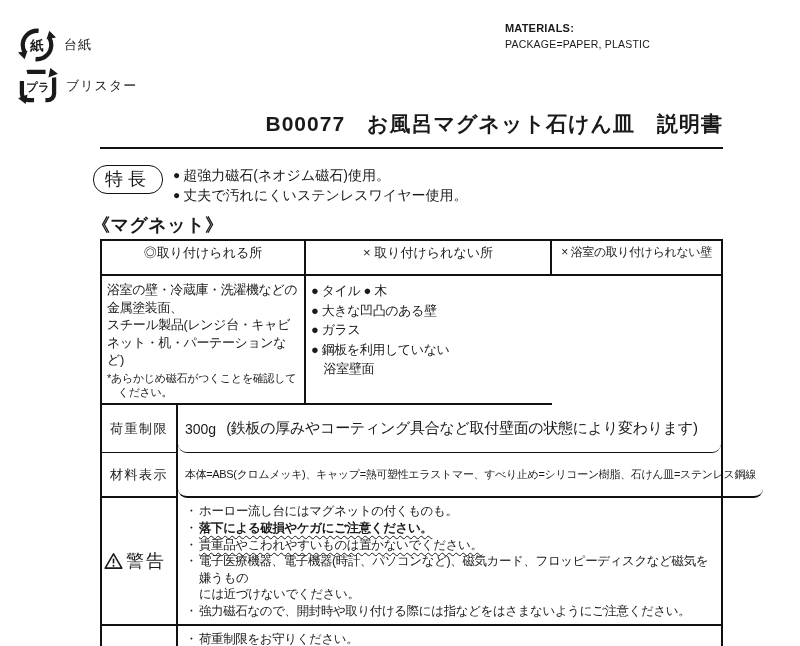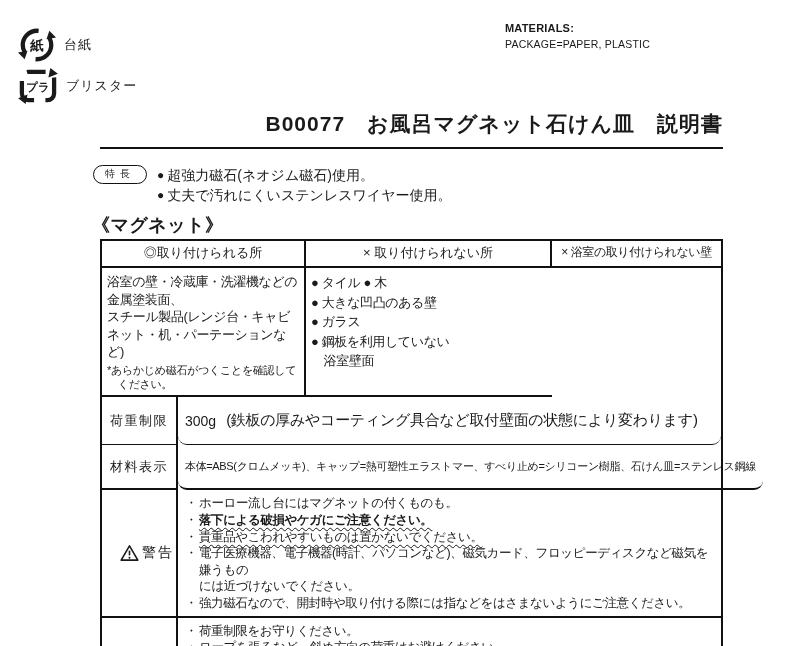--- a/index.html
+++ b/index.html
@@ -14,50 +14,50 @@
   
   .materials { font-size:10.5px; line-height:1.5; letter-spacing:0.2px; }
   .materials .m-head { font-weight:bold; font-size:11px; }
 
   
   .title { width:623px; text-align:center; font-size:21px; font-weight:bold; letter-spacing:1px; white-space:nowrap; }
   .title-rule { width:623px; height:2px; background:#111; }
 
   
   .features { display:flex; align-items:flex-start; gap:10px; }
-  .feat-badge { border:1.5px solid #111; border-radius:14px; padding:1px 11px 2px; font-size:10px; letter-spacing:5px; white-space:nowrap; }
+  .feat-badge { border:1.5px solid #111; border-radius:14px; padding:1px 11px 2px; font-size:18px; letter-spacing:5px; white-space:nowrap; }
   .feat-list { font-size:14px; line-height:1.45; }
   .feat-item { display:flex; }
   .feat-item .bdot { font-size:12px; margin-right:3px; line-height:1.7; }
 
   .section-heading { font-size:18px; font-weight:bold; letter-spacing:0.5px; }
 
   
   .magtable { width:623px; border:2px solid #111; }
   .rowA { display:grid; grid-template-columns:204px 246px 1fr; }
   .rowB { display:grid; grid-template-columns:76px 1fr; }
   .cell { border-right:2px solid #111; border-bottom:2px solid #111; }
   .cell.last { border-right:none; }
-  .hcell { text-align:center; font-size:13px; padding:3px 0 4px; white-space:nowrap; }
+  .hcell { text-align:center; font-size:13px; padding:3px 0 12px; white-space:nowrap; }
   .hcell.tight { font-size:12px; letter-spacing:-0.4px; }
   .bcell { padding:5px 5px 4px; min-height:112px; }
   .main-txt { font-size:13px; line-height:1.35; letter-spacing:-0.4px; white-space:pre-wrap; }
   .main-txt.roomy { line-height:1.5; }
   .note-txt { font-size:11px; line-height:1.3; letter-spacing:-0.3px; white-space:pre-wrap; margin-top:2px; }
   .note-txt.xs { font-size:10.5px; letter-spacing:-0.5px; }
   .lbl-cell { display:flex; align-items:center; justify-content:center; text-align:center;
               font-size:13px; letter-spacing:1.5px; padding:2px; }
   .val-cell { display:flex; align-items:center; padding:14px 7px;border-radius:9px; }
   .load-val { font-size:14px; margin-right:10px; white-space:nowrap; }
   .load-note { font-size:15px; letter-spacing:-0.3px; white-space:nowrap;text-align:right; }
   .mat-val { font-size:11px; letter-spacing:-0.35px; white-space:nowrap; }
   .thin .cell { border-bottom-width:1px; }
 
-  .wlabel { display:flex; flex-direction:column; align-items:flex-end; justify-content:center; gap:2px;
-            font-size:14px; letter-spacing:1px; text-align:center; line-height:1.25; padding:4px 2px; }
+  .wlabel { display:flex; flex-direction:column; align-items:flex-start; justify-content:center; gap:2px;
+            font-size:18px; letter-spacing:1px; text-align:center; line-height:1.25; padding:4px 2px; }
   .wlabel .inline { display:flex; align-items:center; gap:3px; letter-spacing:2px; }
   .wbody { padding:5px 7px 4px; }
   .witem { display:flex; font-size:12.5px; line-height:1.33; letter-spacing:-0.4px; }
   .witem .mk { flex:0 0 14px; }
   .witem .tx { white-space:pre-wrap; }
   .bold-wavy .tx { font-weight:bold; text-decoration:underline wavy 1px; text-underline-offset:3px; }
   .wavy .tx { text-decoration:underline wavy 1px; text-underline-offset:3px; }
 </style>
 </head>
 <body>

